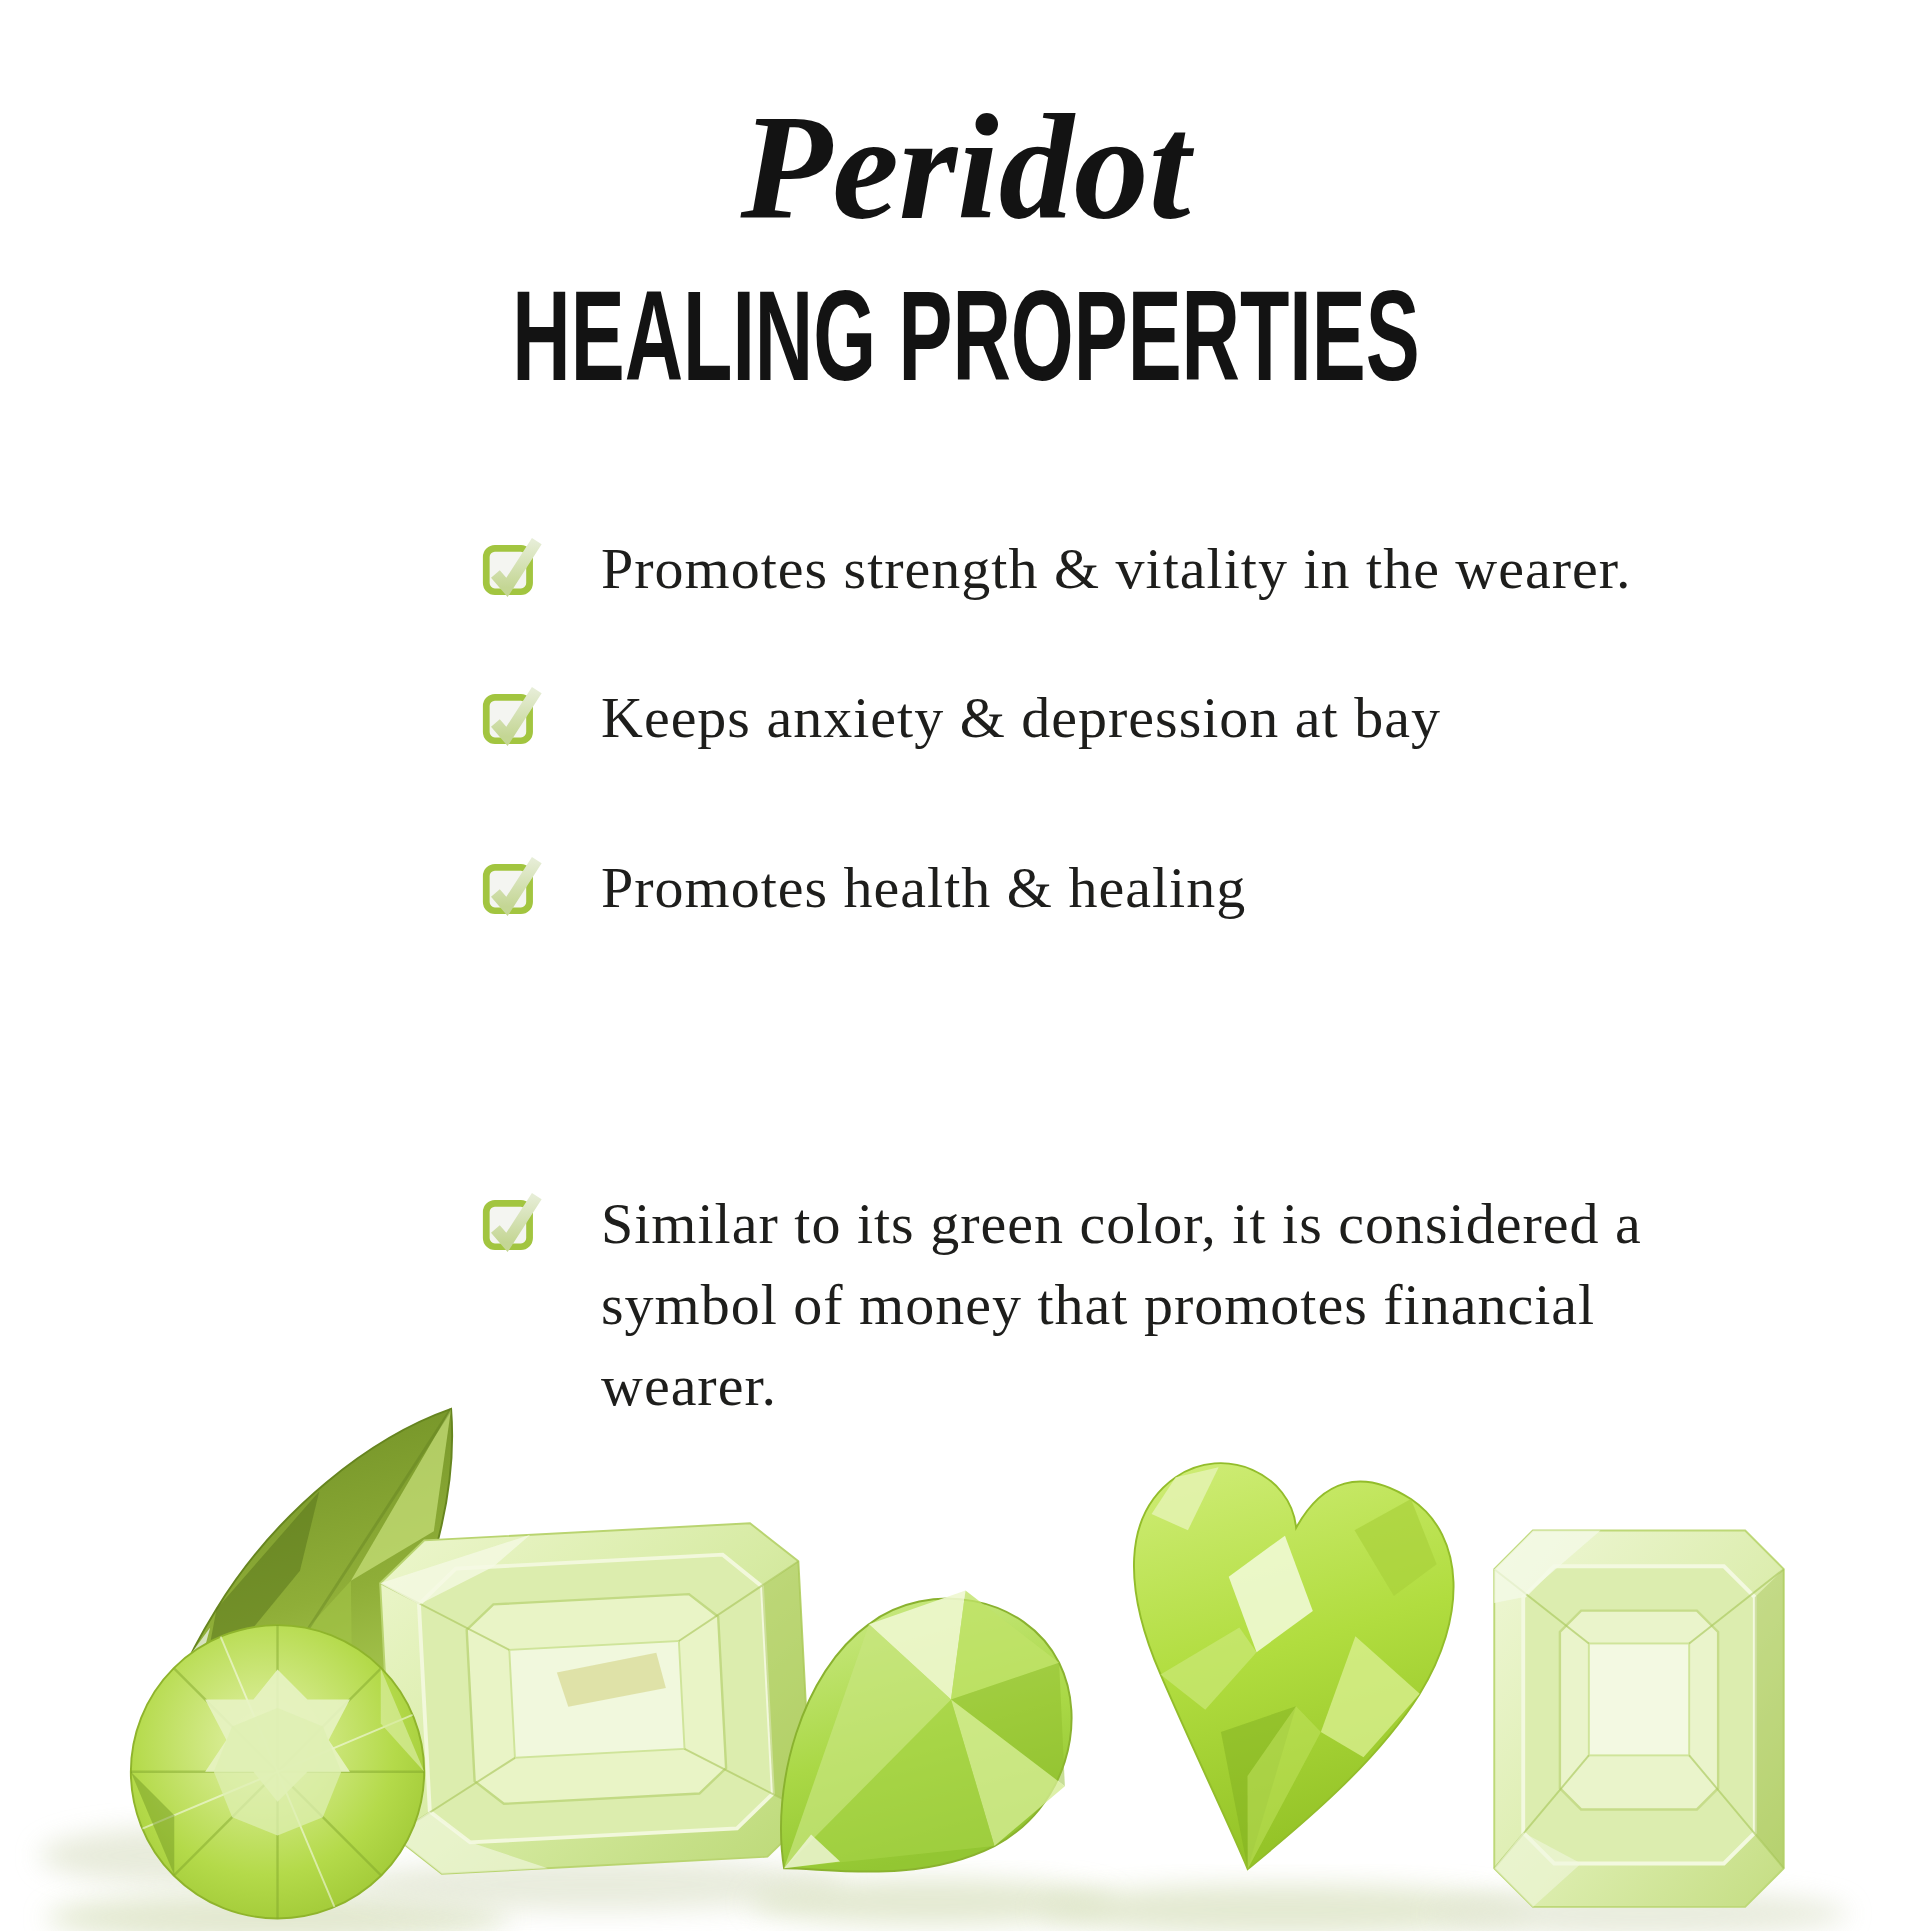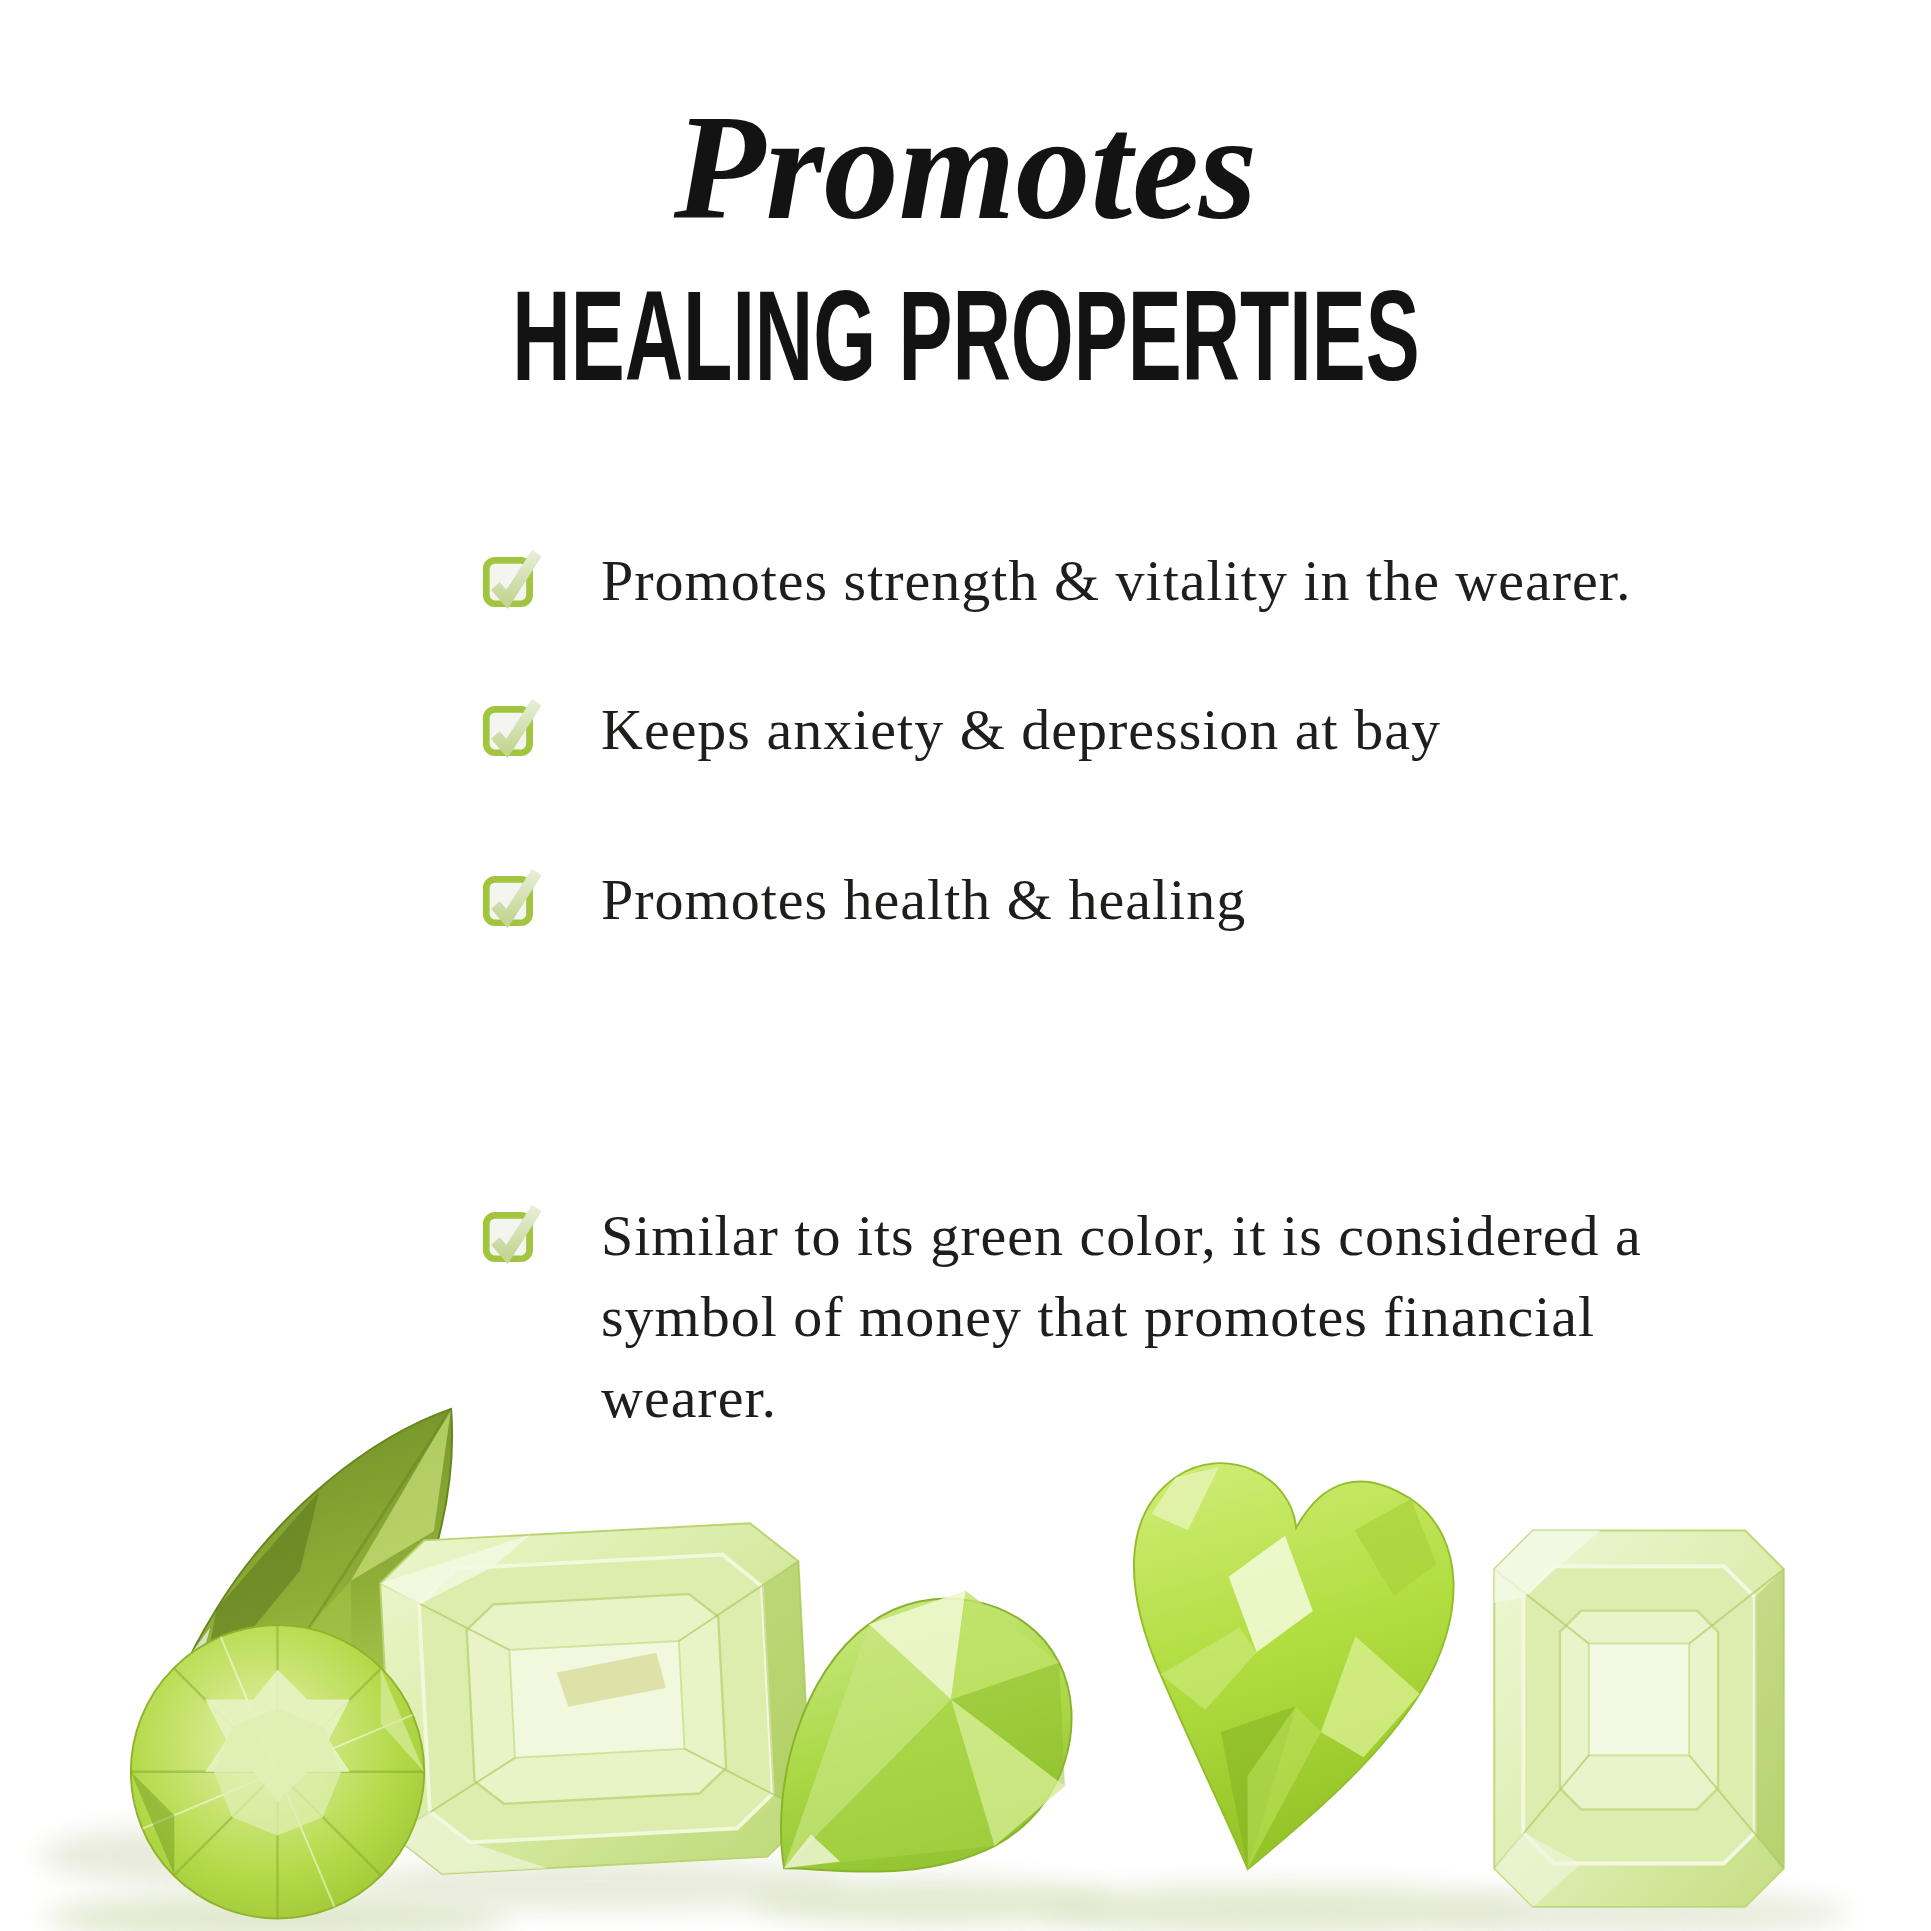--- a/index.html
+++ b/index.html
@@ -2,35 +2,35 @@
 <html><head>
 <meta charset="utf-8">
 <style>
   html,body{margin:0;padding:0;background:#ffffff;}
   .page{position:relative;width:1931px;height:1931px;background:#ffffff;overflow:hidden;
         font-family:"Liberation Serif", serif;}
   .title{position:absolute;top:92px;left:0;width:1931px;text-align:center;margin:0;
          font:italic 700 150px/1 "Liberation Serif", serif;color:#131313;}
   .subtitle-svg{position:absolute;top:283px;left:50%;transform:translateX(-50%);}
   .subtitle-svg text{font-family:"Liberation Sans", sans-serif;font-weight:700;fill:#131313;}
-  .checklist{position:absolute;left:0;top:12px;width:1931px;height:1381px;}
+  .checklist{position:absolute;left:0;top:0;width:1931px;height:1381px;}
   .row{position:absolute;left:480px;display:flex;align-items:flex-start;}
   .row .cb{width:77px;height:77px;flex:0 0 77px;}
   .row p{margin:6.8px 0 0 44px;font:400 58px/1.4 "Liberation Serif", serif;color:#1e1e1c;
          letter-spacing:1px;}
   .row-1{top:521px;} .row-2{top:670px;} .row-3{top:840px;} .row-4{top:1006px;} .row-5{top:1176px;}
   .row-5 p{width:1168px;}
   .gems-svg{position:absolute;left:0;top:1381px;width:1931px;height:550px;}
 </style>
 </head>
 <body>
 
 <main class="page">
 
-  <h1 class="title">Promotes</h1>
+  <h1 class="title">Peridot</h1>
 
   <svg class="subtitle-svg" width="927" height="111" viewBox="0 0 960 115" aria-hidden="true">
     <text x="480" y="100" font-size="132" text-anchor="middle" textLength="940" lengthAdjust="spacingAndGlyphs">HEALING PROPERTIES</text>
   </svg>
 
   <section class="checklist">
 
     <div class="row row-1">
       <svg class="cb" viewBox="0 0 80 80">
         <defs>

